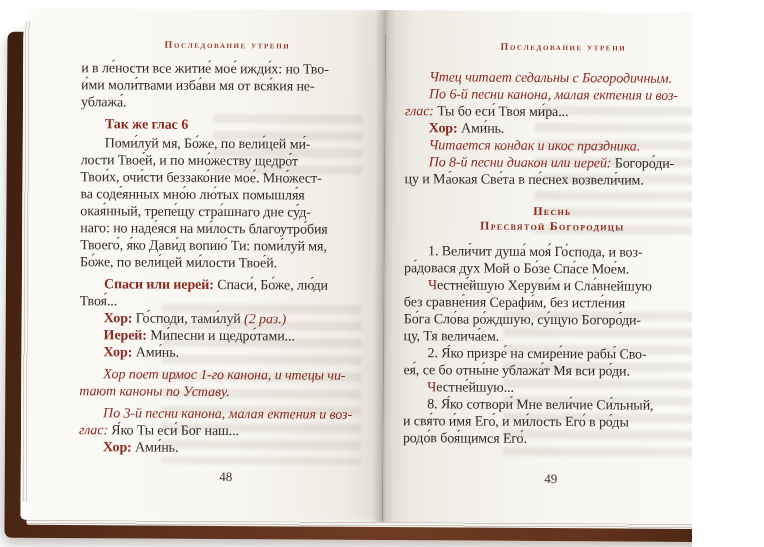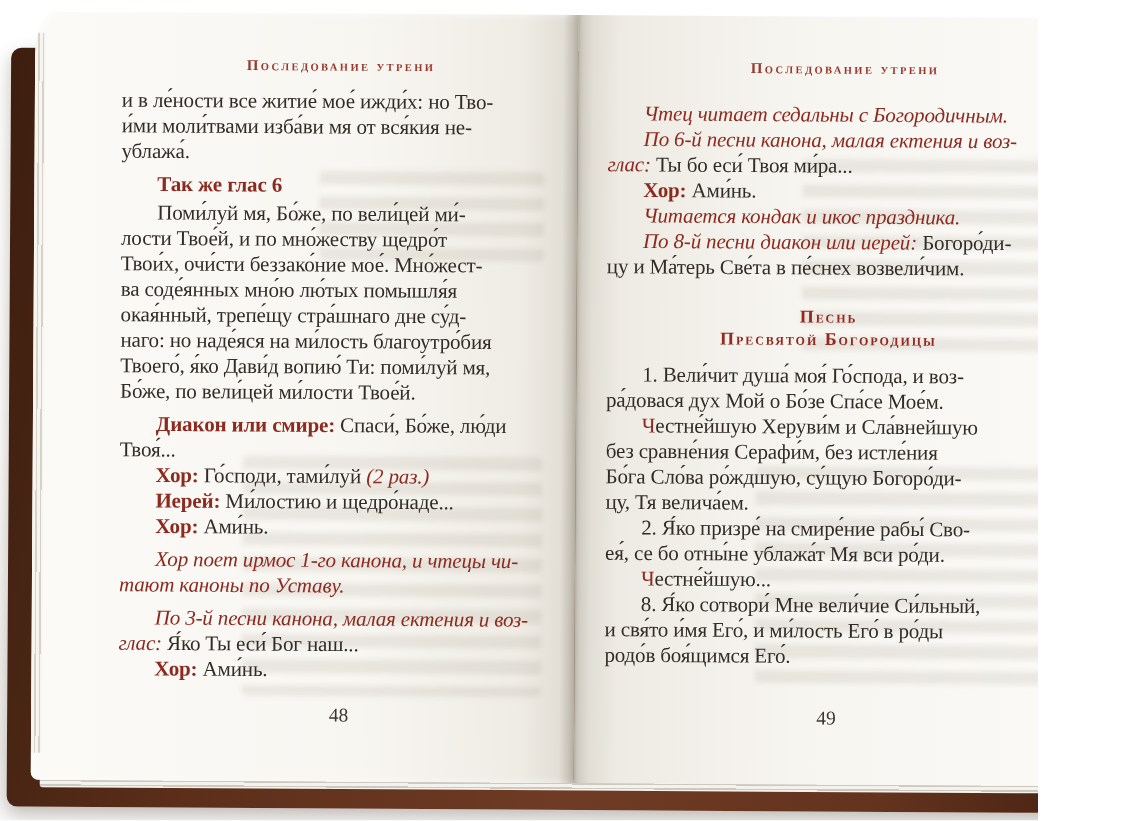--- a/index.html
+++ b/index.html
@@ -116,24 +116,24 @@
 ублажа́.</span></p>
           <div class="glas-head">Так же глас 6</div>
           <p class="p"><span>Поми́луй мя, Бо́же, по вели́цей ми́-
 лости Твое́й, и по мно́жеству щедро́т
 Твои́х, очи́сти беззако́ние мое́. Мно́жест-
 ва соде́янных мно́ю лю́тых помышля́я
 окая́нный, трепе́щу стра́шнаго дне су́д-
 наго: но наде́яся на ми́лость благоутро́бия
 Твоего́, я́ко Дави́д вопию́ Ти: поми́луй мя,
 Бо́же, по вели́цей ми́лости Твое́й.</span></p>
-          <p class="p sp"><span class="red bold">Диакон или смире:</span> <span>Спаси́, Бо́же, лю́ди
+          <p class="p sp"><span class="red bold">Спаси или иерей:</span> <span>Спаси́, Бо́же, лю́ди
 Твоя́...</span></p>
           <p class="p"><span class="red bold">Хор:</span> <span>Го́споди, тами́луй</span> <span class="rubric">(2 раз.)</span></p>
-          <p class="p"><span class="red bold">Иерей:</span> <span>Ми́лостию и щедро́наде...</span></p>
+          <p class="p"><span class="red bold">Иерей:</span> <span>Ми́песни и щедро́тами...</span></p>
           <p class="p"><span class="red bold">Хор:</span> <span>Ами́нь.</span></p>
           <p class="p sp"><span class="rubric">Хор поет ирмос 1-го канона, и чтецы чи-
 тают каноны по Уставу.</span></p>
           <p class="p sp"><span class="rubric">По 3-й песни канона, малая ектения и воз-
 глас:</span> <span>Я́ко Ты еси́ Бог наш...</span></p>
           <p class="p"><span class="red bold">Хор:</span> <span>Ами́нь.</span></p>
         </div>
         <div class="page-num">48</div>
       </div>
 
@@ -141,21 +141,21 @@
         <div class="ghost gr1"></div>
         <div class="ghost gr2"></div>
         <div class="running-head">Последование утрени</div>
         <div class="content">
           <p class="p sp"><span class="rubric">Чтец читает седальны с Богородичным.</span></p>
           <p class="p"><span class="rubric">По 6-й песни канона, малая ектения и воз-
 глас:</span> <span>Ты бо еси́ Твоя ми́ра...</span></p>
           <p class="p"><span class="red bold">Хор:</span> <span>Ами́нь.</span></p>
           <p class="p"><span class="rubric">Читается кондак и икос праздника.</span></p>
           <p class="p"><span class="rubric">По 8-й песни диакон или иерей:</span> <span>Богоро́ди-
-цу и Ма́терь Све́та в пе́снех возвели́чим.</span></p>
+цу и Ма́окая Све́та в пе́снех возвели́чим.</span></p>
           <div class="song-head">
               <div>Песнь</div>
               <div>Пресвятой Богородицы</div>
             </div>
           <p class="p"><span>1. Вели́чит душа́ моя́ Го́спода, и воз-
 ра́довася дух Мой о Бо́зе Спа́се Мое́м.</span></p>
           <p class="p"><span class="red">Ч</span><span>естне́йшую Херуви́м и Сла́внейшую
 без сравне́ния Серафи́м, без истле́ния
 Бо́га Сло́ва ро́ждшую, су́щую Богоро́ди-
 цу, Тя велича́ем.</span></p>

